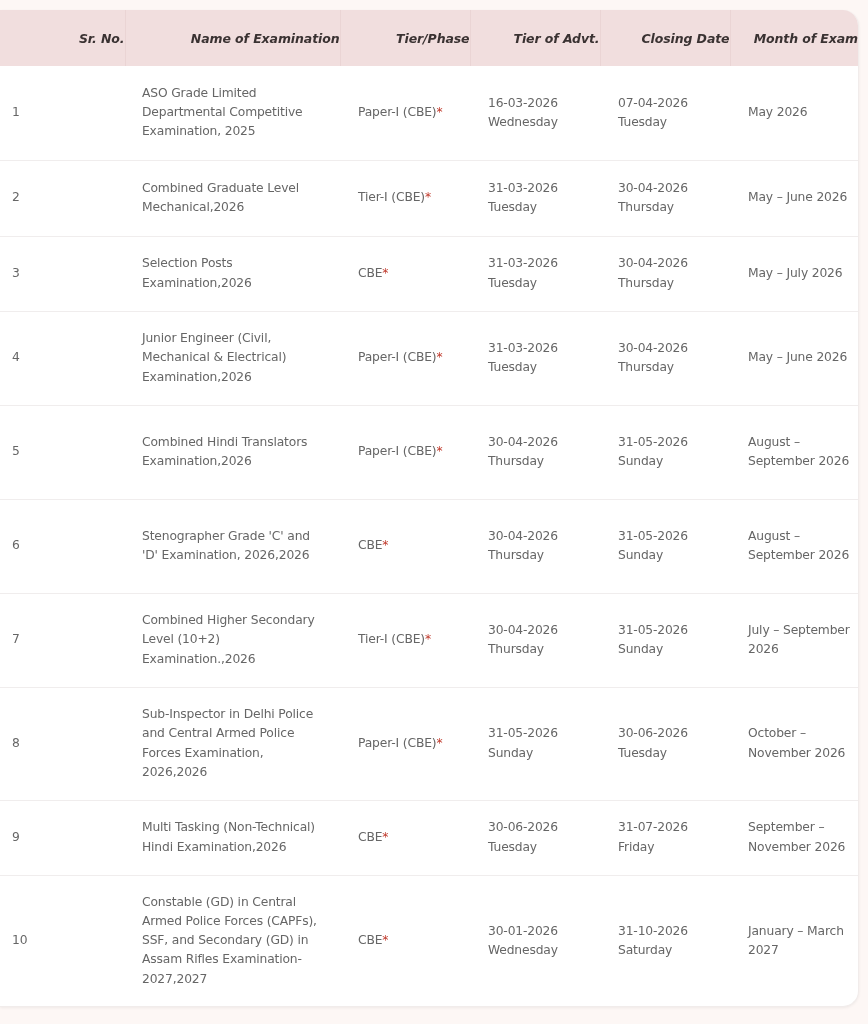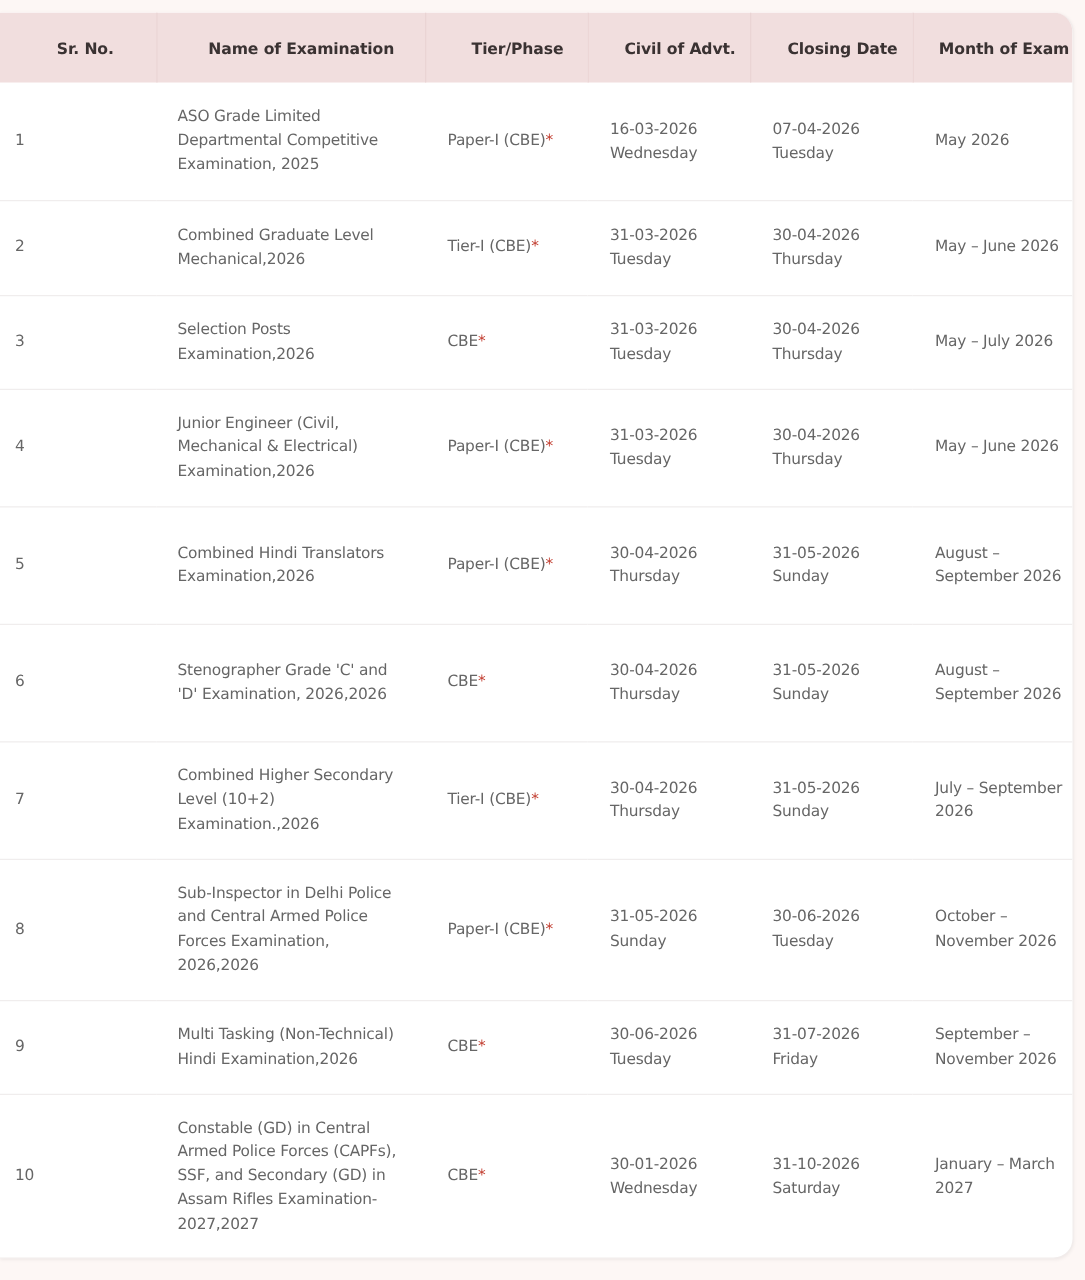--- a/index.html
+++ b/index.html
@@ -29,28 +29,29 @@
   table {
     border-collapse: collapse;
     width: 858px;
     table-layout: fixed;
   }
   thead tr {
     background: #f1dede;
     height: 56px;
   }
   th {
-    text-align: center;
+    text-align: right;
     font-weight: 600;
     font-size: 12.5px;
     color: #3a3232;
     padding: 0 0 0 12px;
     border-left: 1px solid #ead4d4;
     vertical-align: middle;
     letter-spacing: -0.1px;
+    font-style: italic;
   }
   th:first-child { border-left: none; }
   td {
     font-size: 12.3px;
     line-height: 19.2px;
     color: #666;
     padding: 0 8px 0 12px;
     vertical-align: middle;
     letter-spacing: -0.15px;
   }
@@ -83,21 +84,21 @@
         <col class="col-tier">
         <col class="col-advt">
         <col class="col-close">
         <col class="col-month">
     </colgroup>
     <thead>
       <tr>
         <th>Sr. No.</th>
         <th class="name">Name of Examination</th>
         <th class="tier">Tier/Phase</th>
-        <th class="advt">Civil of Advt.</th>
+        <th class="advt">Tier of Advt.</th>
         <th class="close">Closing Date</th>
         <th class="month">Month of Exam</th>
       </tr>
     </thead>
     <tbody id="rows">
   <tr style="height: 94px;">
     <td>1</td>
     <td class="name">ASO Grade Limited Departmental Competitive Examination, 2025</td>
     <td class="tier"><span>Paper-I (CBE)</span><span class="asterisk">*</span></td>
     <td class="advt">

